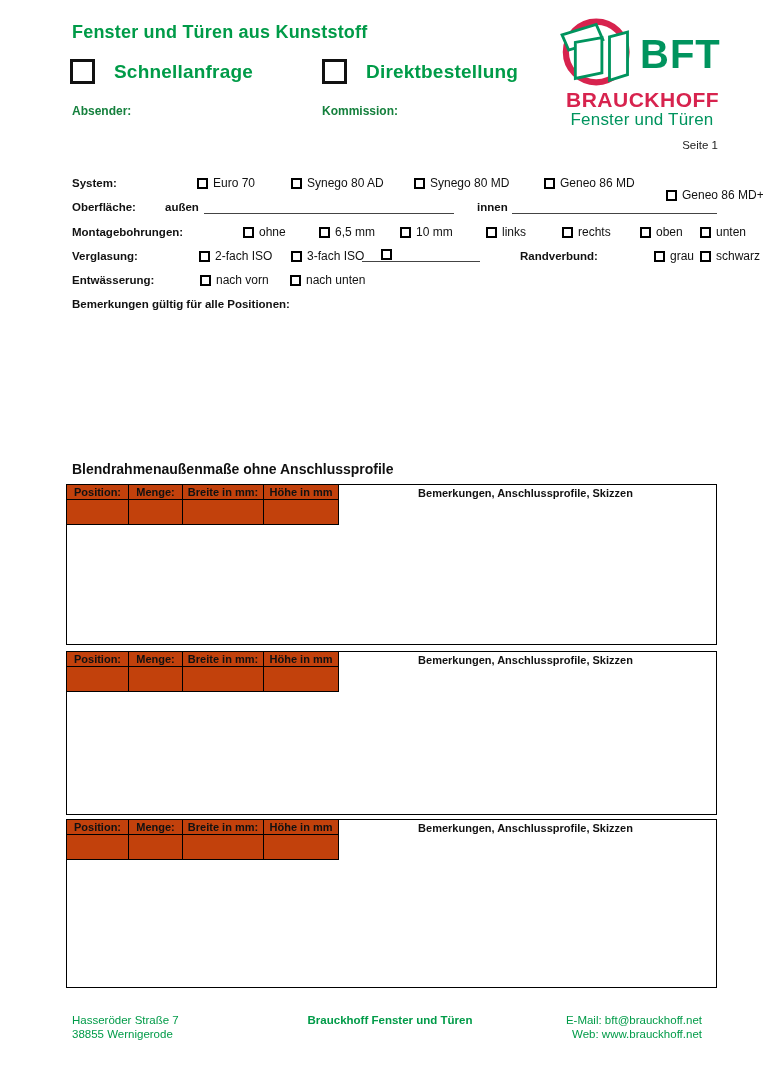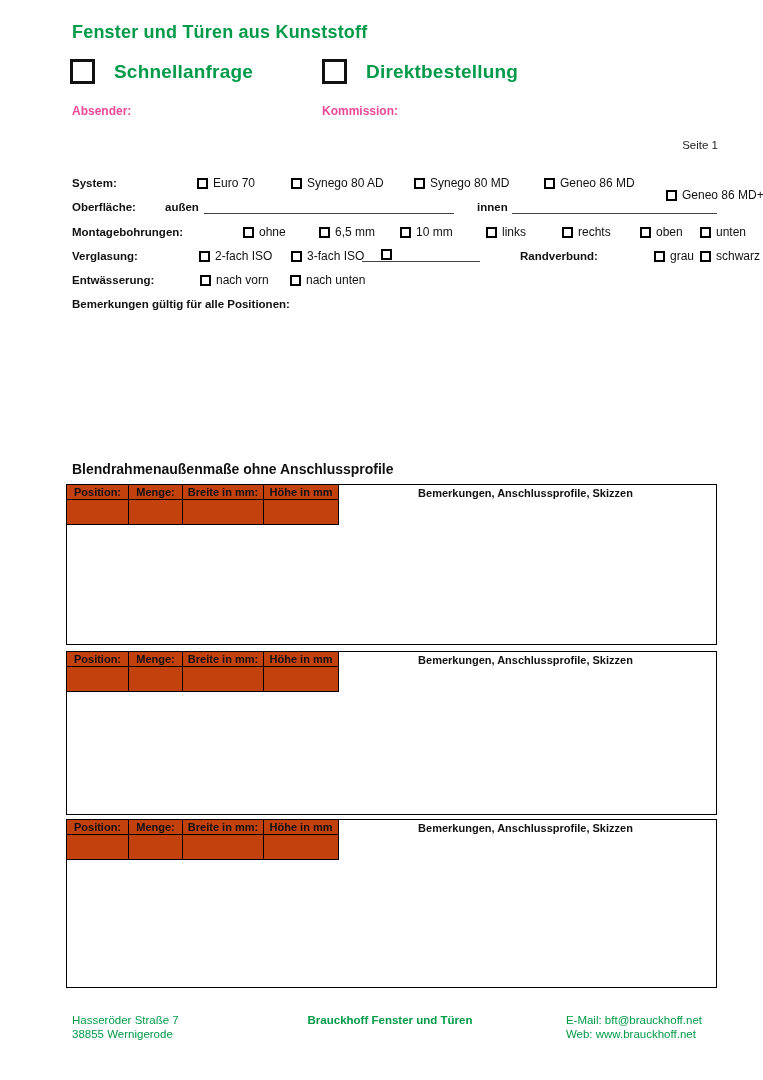--- a/index.html
+++ b/index.html
@@ -11,21 +11,21 @@
   .title{
     position:absolute;left:72px;top:22px;font-size:18px;font-weight:bold;
     color:#009B48;letter-spacing:.2px;
   }
   .req-opt{position:absolute;top:59px;display:flex;align-items:center;gap:19px;}
   .bigbox{
     width:25px;height:25px;border:3px solid #111;box-sizing:border-box;
     background:#fff;display:inline-block;
   }
   .req-label{font-size:19px;font-weight:bold;color:#009B48;letter-spacing:.2px;}
-  .addr-label{position:absolute;top:104px;font-size:12px;font-weight:bold;color:#ec4899;}
+  .addr-label{position:absolute;top:104px;font-size:12px;font-weight:bold;color:#15803d;}
   
   .logo{position:absolute;left:558px;top:10px;width:162px;height:122px;}
   .logo-icon{position:absolute;left:2px;top:4px;}
   .logo-acronym{
     position:absolute;left:82px;top:22px;font-size:40px;font-weight:bold;
     color:#00945E;letter-spacing:1px;
   }
   .logo-company{
     position:absolute;left:8px;top:78px;width:152px;text-align:center;
     font-size:21px;font-weight:bold;color:#D7234E;letter-spacing:.5px;
@@ -66,21 +66,21 @@
   .c0{width:61px;} .c1{width:53px;} .c2{width:80px;} .c3{width:74px;}
   .bem-header{
     position:absolute;left:272px;right:4px;top:2px;text-align:center;
     font-size:11px;font-weight:bold;color:#111;
   }
   .sketch-area{position:absolute;left:272px;top:18px;right:0;bottom:0;}
   
   .footer-col{position:absolute;font-size:11.5px;color:#009B48;line-height:14px;}
   .f-left{left:72px;top:1013px;}
   .f-center{left:240px;top:1013px;width:300px;text-align:center;}
-  .f-right{right:61px;top:1013px;text-align:left;}
+  .f-right{right:61px;top:1013px;text-align:right;}
   .f-bold{font-weight:bold;}
 </style>
 </head>
 <body>
 
 <div class="page">
 
   <div class="title">Fenster und Türen aus Kunststoff</div>
 
   <div class="req-opt" style="left:70px">
@@ -88,20 +88,31 @@
     <span class="req-label">Schnellanfrage</span>
   </div>
   <div class="req-opt" style="left:322px">
     <span class="bigbox"></span>
     <span class="req-label">Direktbestellung</span>
   </div>
 
   <div class="addr-label" style="left:72px">Absender:</div>
   <div class="addr-label" style="left:322px">Kommission:</div>
 
+  <div class="logo">
+    <svg class="logo-icon" width="80" height="74" viewBox="0 0 84 78">
+      <circle cx="38" cy="40" r="32" fill="none" stroke="#D7234E" stroke-width="6.5"></circle>
+      <polygon points="2,22 38,11 45,27 9,38" fill="#ffffff" stroke="#00945E" stroke-width="3"></polygon>
+      <polygon points="16,30 44,25 44,62 16,68" fill="#ffffff" stroke="#00945E" stroke-width="3"></polygon>
+      <polygon points="52,24 71,19 71,64 52,70" fill="#ffffff" stroke="#00945E" stroke-width="3"></polygon>
+    </svg>
+    <div class="logo-acronym">BFT</div>
+    <div class="logo-company">BRAUCKHOFF</div>
+    <div class="logo-tagline">Fenster und Türen</div>
+  </div>
 
   <div class="seite">Seite 1</div>
 
   <div class="flabel" style="left:72px;top:177px">System:</div>
   <span class="opt" style="left:163px;top:176px">
     <span class="cb"></span>
     <span>Euro 70</span>
   </span>
   <span class="opt" style="left:257px;top:176px">
     <span class="cb"></span>

